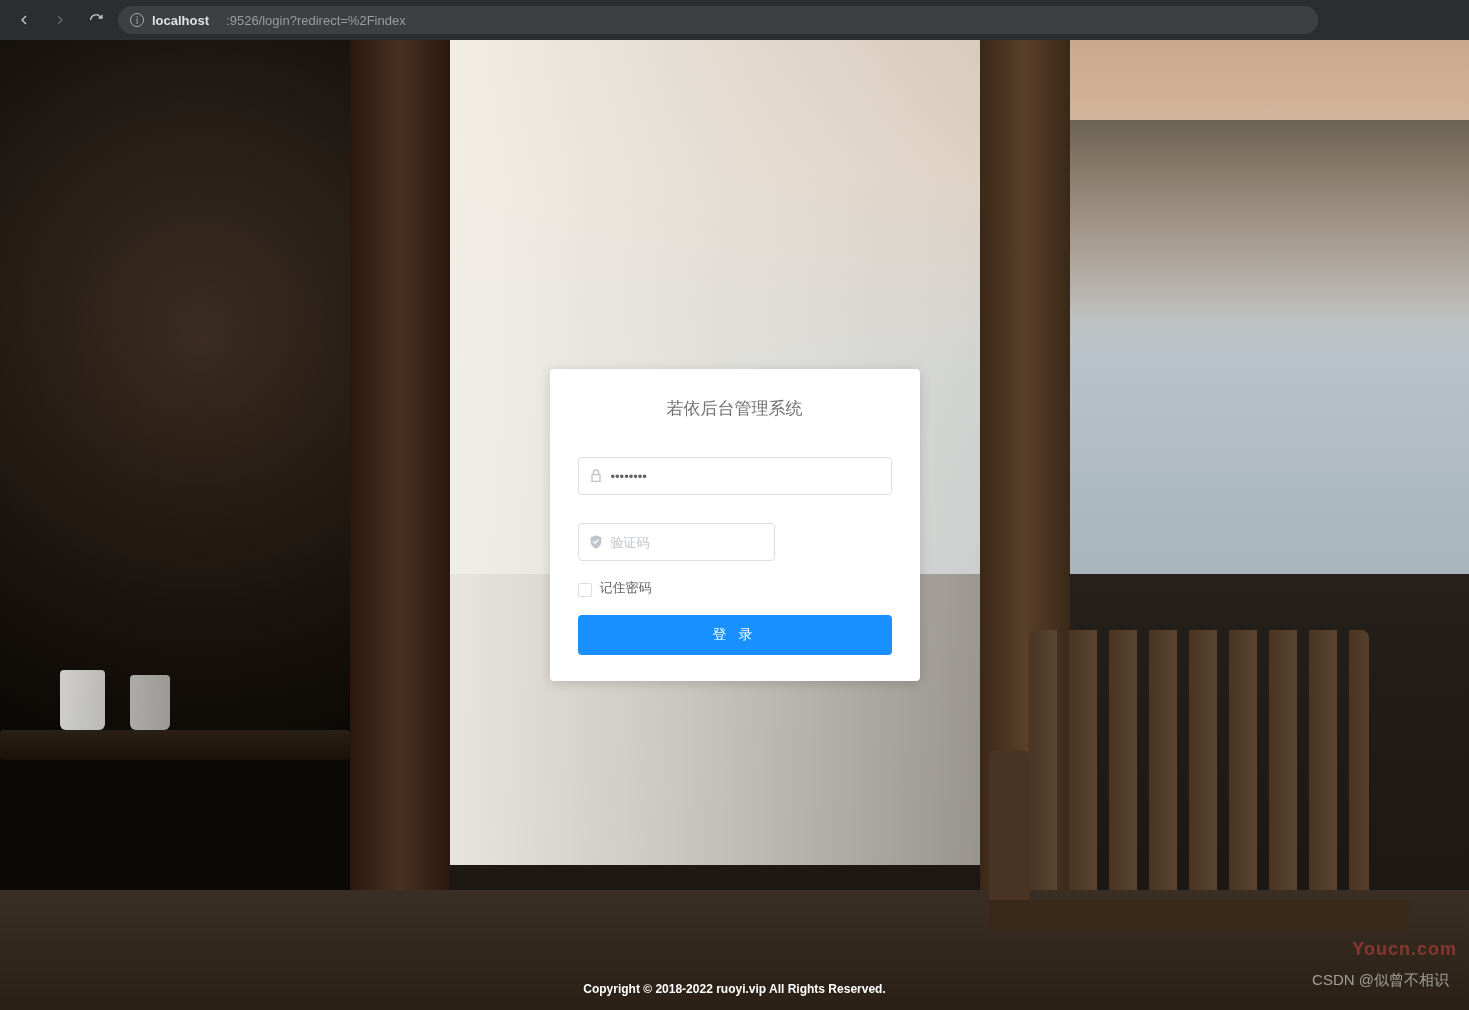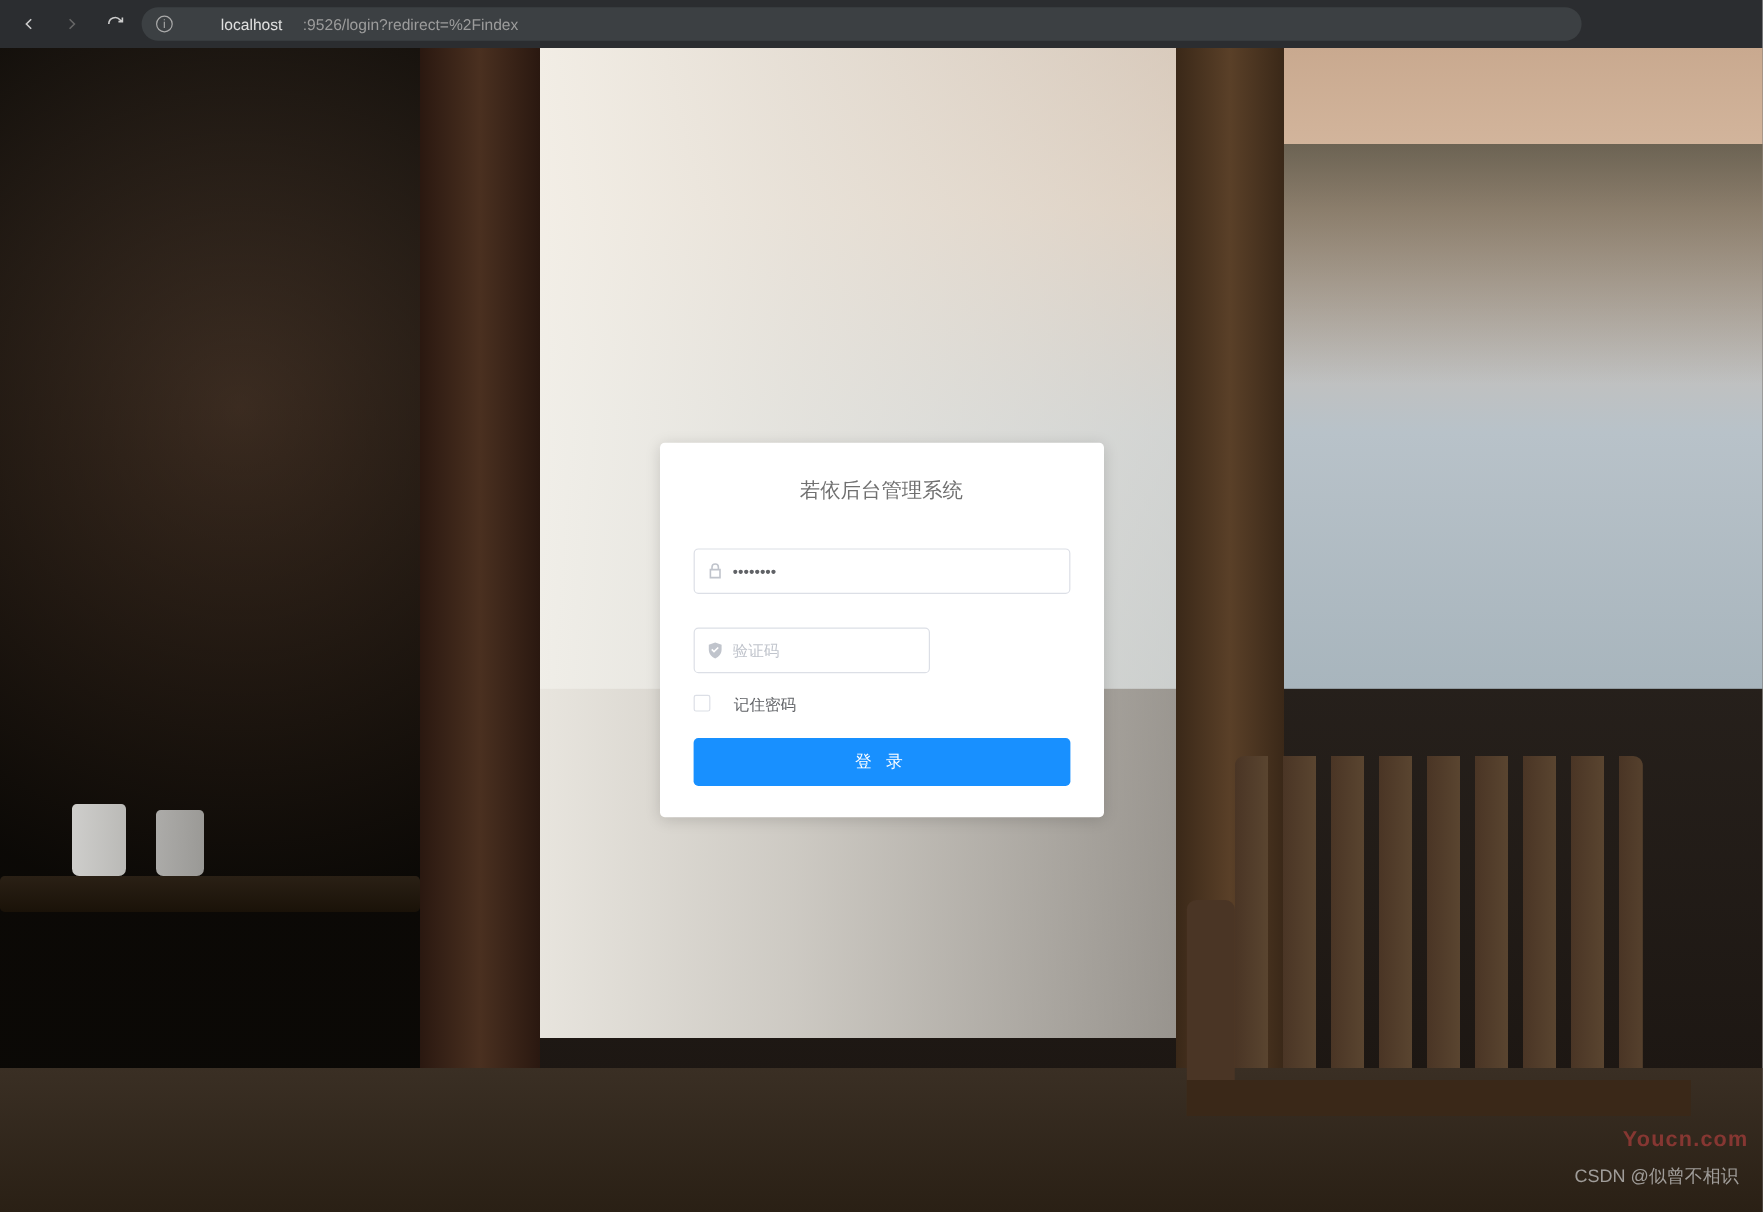--- a/index.html
+++ b/index.html
@@ -5,21 +5,21 @@
 * { margin: 0; padding: 0; box-sizing: border-box; }
 body { font-family: -apple-system, BlinkMacSystemFont, "Segoe UI", Arial, sans-serif; width: 1469px; height: 1010px; overflow: hidden; }
 
 
 .browser-bar { height: 40px; background: #2b2d30; display: flex; align-items: center; padding: 0 10px; gap: 8px; }
 .nav-btn { width: 28px; height: 28px; display: flex; align-items: center; justify-content: center; color: #aaa; cursor: pointer; border-radius: 50%; }
 .nav-btn svg { width: 16px; height: 16px; stroke: #ccc; stroke-width: 2; fill: none; }
 .nav-btn.disabled svg { stroke: #666; }
 .url-bar { flex: 1; height: 28px; background: #3c4043; border-radius: 14px; display: flex; align-items: center; padding: 0 12px; gap: 8px; color: #ccc; font-size: 13px; max-width: 1200px; }
 .info-icon { width: 14px; height: 14px; border: 1px solid #aaa; border-radius: 50%; display: flex; align-items: center; justify-content: center; font-size: 10px; color: #aaa; }
-.url-host { font-weight: 400; color: #e0e0e0; margin-left: 32px; }
+.url-host { font-weight: 700; color: #e0e0e0; }
 .url-rest { color: #9c9c9c; padding-left: 17px; }
 
 
 .page { position: relative; width: 100%; height: calc(100% - 40px); background:
   linear-gradient(180deg, #3a3530 0%, #2b2520 35%, #1a1410 100%); display: flex; align-items: center; justify-content: center; overflow: hidden; }
 .bg-sky { position: absolute; top: 0; left: 430px; right: 0; height: 55%; background: linear-gradient(180deg, #c9a98f 0%, #d8bca4 25%, #b8c2c9 60%, #a8b5bd 100%); }
 .bg-curtain { position: absolute; top: 0; left: 430px; width: 580px; height: 85%; background: linear-gradient(90deg, rgba(245,242,235,0.95) 0%, rgba(235,232,225,0.85) 40%, rgba(225,222,215,0.6) 100%); }
 .bg-post1 { position: absolute; top: 0; left: 350px; width: 100px; height: 100%; background: linear-gradient(90deg, #2a1810 0%, #4a3020 50%, #2a1810 100%); }
 .bg-post2 { position: absolute; top: 0; left: 980px; width: 90px; height: 100%; background: linear-gradient(90deg, #3a2818 0%, #5a4028 50%, #3a2818 100%); }
 .bg-dark-left { position: absolute; top: 0; left: 0; width: 360px; height: 100%; background: radial-gradient(circle at 200px 300px, rgba(80,50,30,0.4) 0%, rgba(10,8,5,0.95) 60%); }
@@ -35,21 +35,21 @@
 
 
 .login-card { position: relative; z-index: 10; width: 370px; background: #fff; border-radius: 4px; padding: 28px 28px 26px; box-shadow: 0 2px 12px rgba(0,0,0,0.15); }
 .login-title { text-align: center; font-size: 17px; color: #707070; font-weight: 400; margin-bottom: 37px; }
 .input-wrap { position: relative; margin-bottom: 18px; }
 .input-wrap.captcha { width: 63%; margin-top: 28px; }
 .input-icon { position: absolute; left: 10px; top: 50%; transform: translateY(-50%); width: 16px; height: 16px; }
 .input-icon svg { width: 16px; height: 16px; fill: #c0c4cc; }
 .login-input { width: 100%; height: 38px; border: 1px solid #dcdfe6; border-radius: 4px; padding: 0 12px 0 32px; font-size: 13px; color: #606266; outline: none; }
 .login-input::placeholder { color: #c0c4cc; }
-.checkbox-row { display: flex; align-items: flex-start; gap: 20px; margin-bottom: 18px; }
+.checkbox-row { display: flex; align-items: flex-end; gap: 8px; margin-bottom: 18px; }
 .checkbox { width: 14px; height: 14px; border: 1px solid #dcdfe6; border-radius: 2px; cursor: pointer; }
 .checkbox-label { font-size: 13px; color: #606266; }
 .login-btn { width: 100%; height: 40px; background: #1890ff; color: #fff; border: none; border-radius: 4px; font-size: 14px; letter-spacing: 4px; cursor: pointer; }
 
 
 .footer { position: absolute; bottom: 14px; left: 0; right: 0; text-align: center; color: #fff; font-size: 12px; font-weight: 600; z-index: 5; }
 
 
 .wm-br { position: absolute; bottom: 20px; right: 20px; color: #d0d0d0; font-size: 15px; z-index: 5; opacity: 0.7; }
 .wm-site { position: absolute; bottom: 50px; right: 12px; color: #cc4444; font-size: 18px; font-weight: 600; letter-spacing: 1px; z-index: 5; opacity: 0.55; }
@@ -122,15 +122,16 @@
     </div>
 
     <div class="checkbox-row">
       <span class="checkbox"></span>
       <span class="checkbox-label">记住密码</span>
     </div>
 
     <button class="login-btn">登 录</button>
   </div>
 
+  <div class="footer">Copyright © 2018-2022 ruoyi.vip All Rights Reserved.</div>
   <div class="wm-site">Youcn.com</div>
   <div class="wm-br">CSDN @似曾不相识</div>
 </div>
 
 </body></html>

